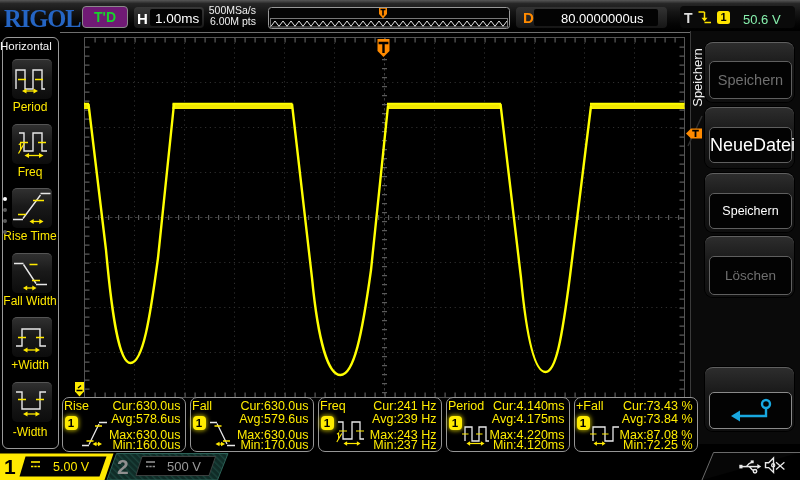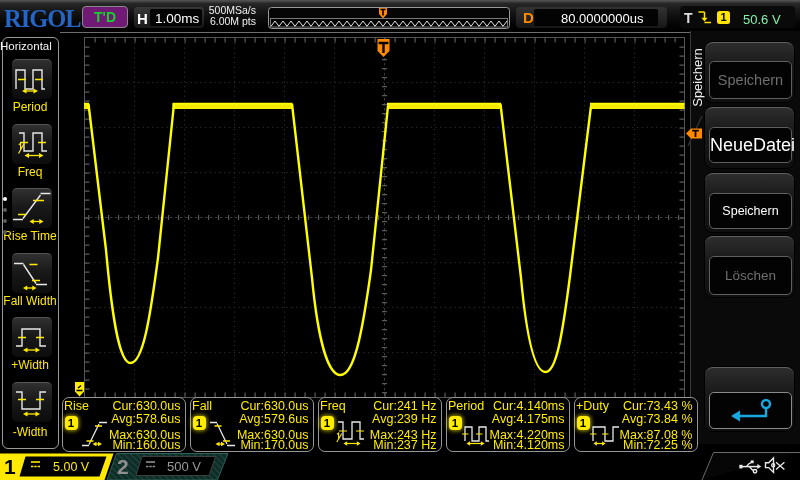--- a/index.html
+++ b/index.html
@@ -249,21 +249,21 @@
       <span class="v v4">Min:4.120ms</span>
 <svg style="position:absolute;left:15px;top:20px" width="36" height="30" viewBox="0 0 36 30">
         <path d="M3,23 v-14 h7 v14 h7 v-14 h7 v14 h3" fill="none" stroke="#e8e8e8" stroke-width="1.3"></path>
         <path d="M0,16 h6.5 M14,16 h6.5" stroke="#ffe900" stroke-width="1.2"></path>
         <path d="M7,25.5 h13" stroke="#ffe900" stroke-width="1.2"></path>
         <path d="M4.5,25.5 l3.6,-2.2 v4.4 z" fill="#ffe900"></path>
         <path d="M22.5,25.5 l-3.6,-2.2 v4.4 z" fill="#ffe900"></path>
       </svg>
     </div>
 <div class="pnl" style="left:574px">
-      <span class="tt">+Duty</span>
+      <span class="tt">+Fall</span>
       <span class="b1">1</span>
 <span class="v v1">Cur:73.43  %</span>
       <span class="v v2">Avg:73.84  %</span>
       <span class="v v3">Max:87.08  %</span>
       <span class="v v4">Min:72.25  %</span>
 <svg style="position:absolute;left:15px;top:20px" width="36" height="30" viewBox="0 0 36 30">
         <path d="M3,23 v-14 h12 v14 h8 v-14 h6" fill="none" stroke="#e8e8e8" stroke-width="1.3"></path>
         <path d="M0,16 h6.5 M12,16 h6.5" stroke="#ffe900" stroke-width="1.2"></path>
         <path d="M6,25.5 h7" stroke="#ffe900" stroke-width="1.2"></path>
         <path d="M3.5,25.5 l3.4,-2.2 v4.4 z" fill="#ffe900"></path>

